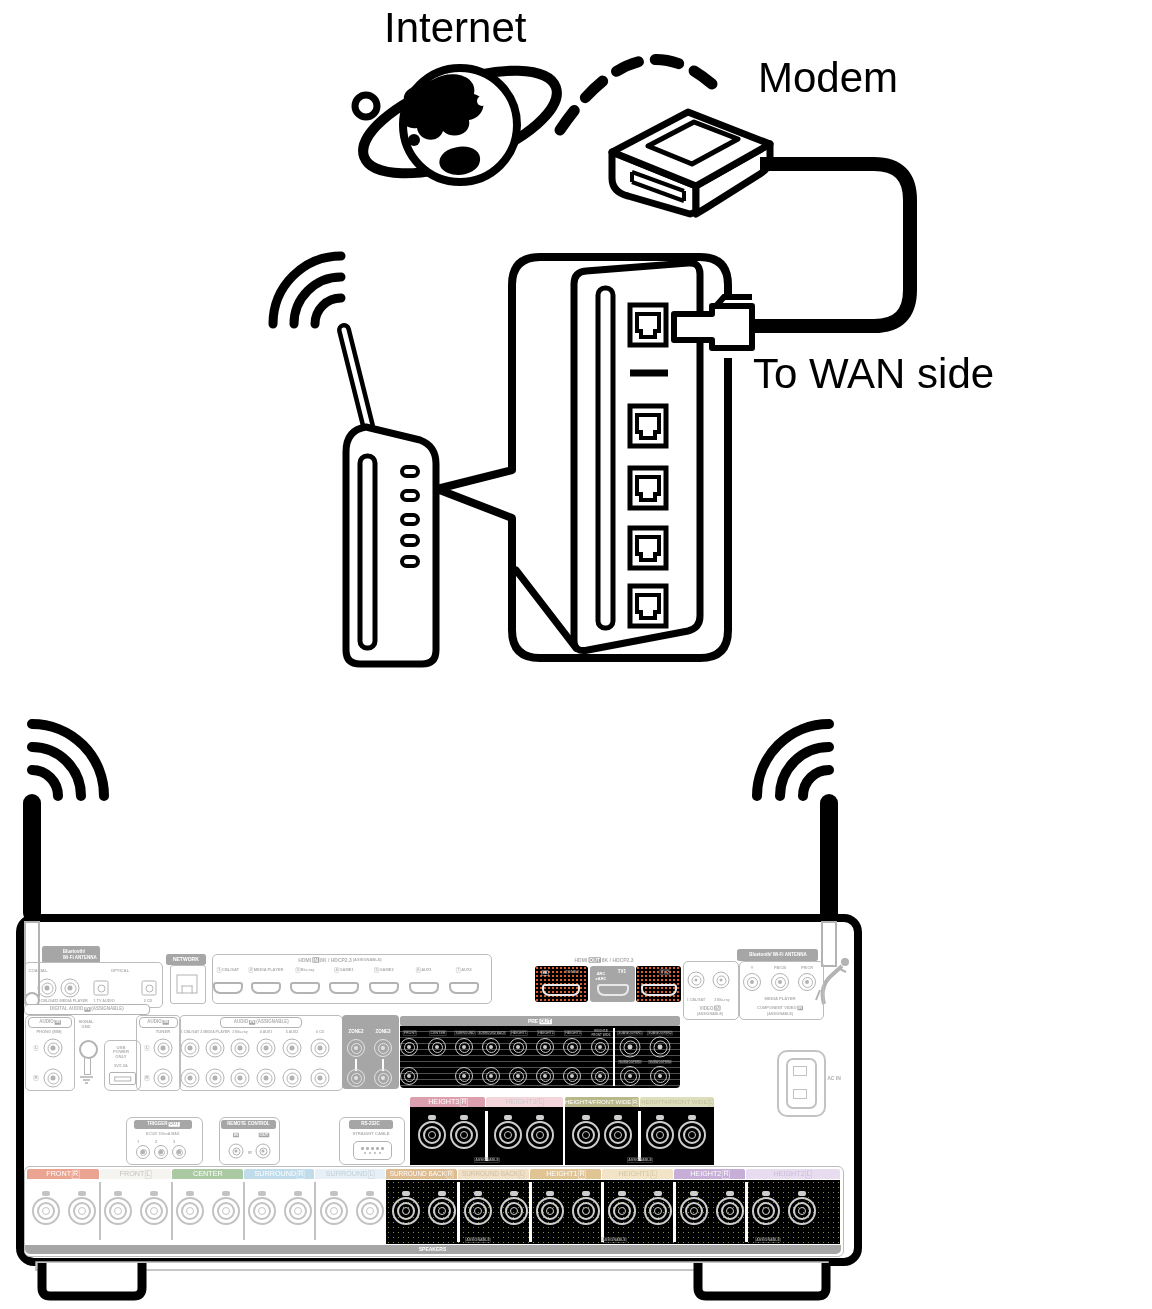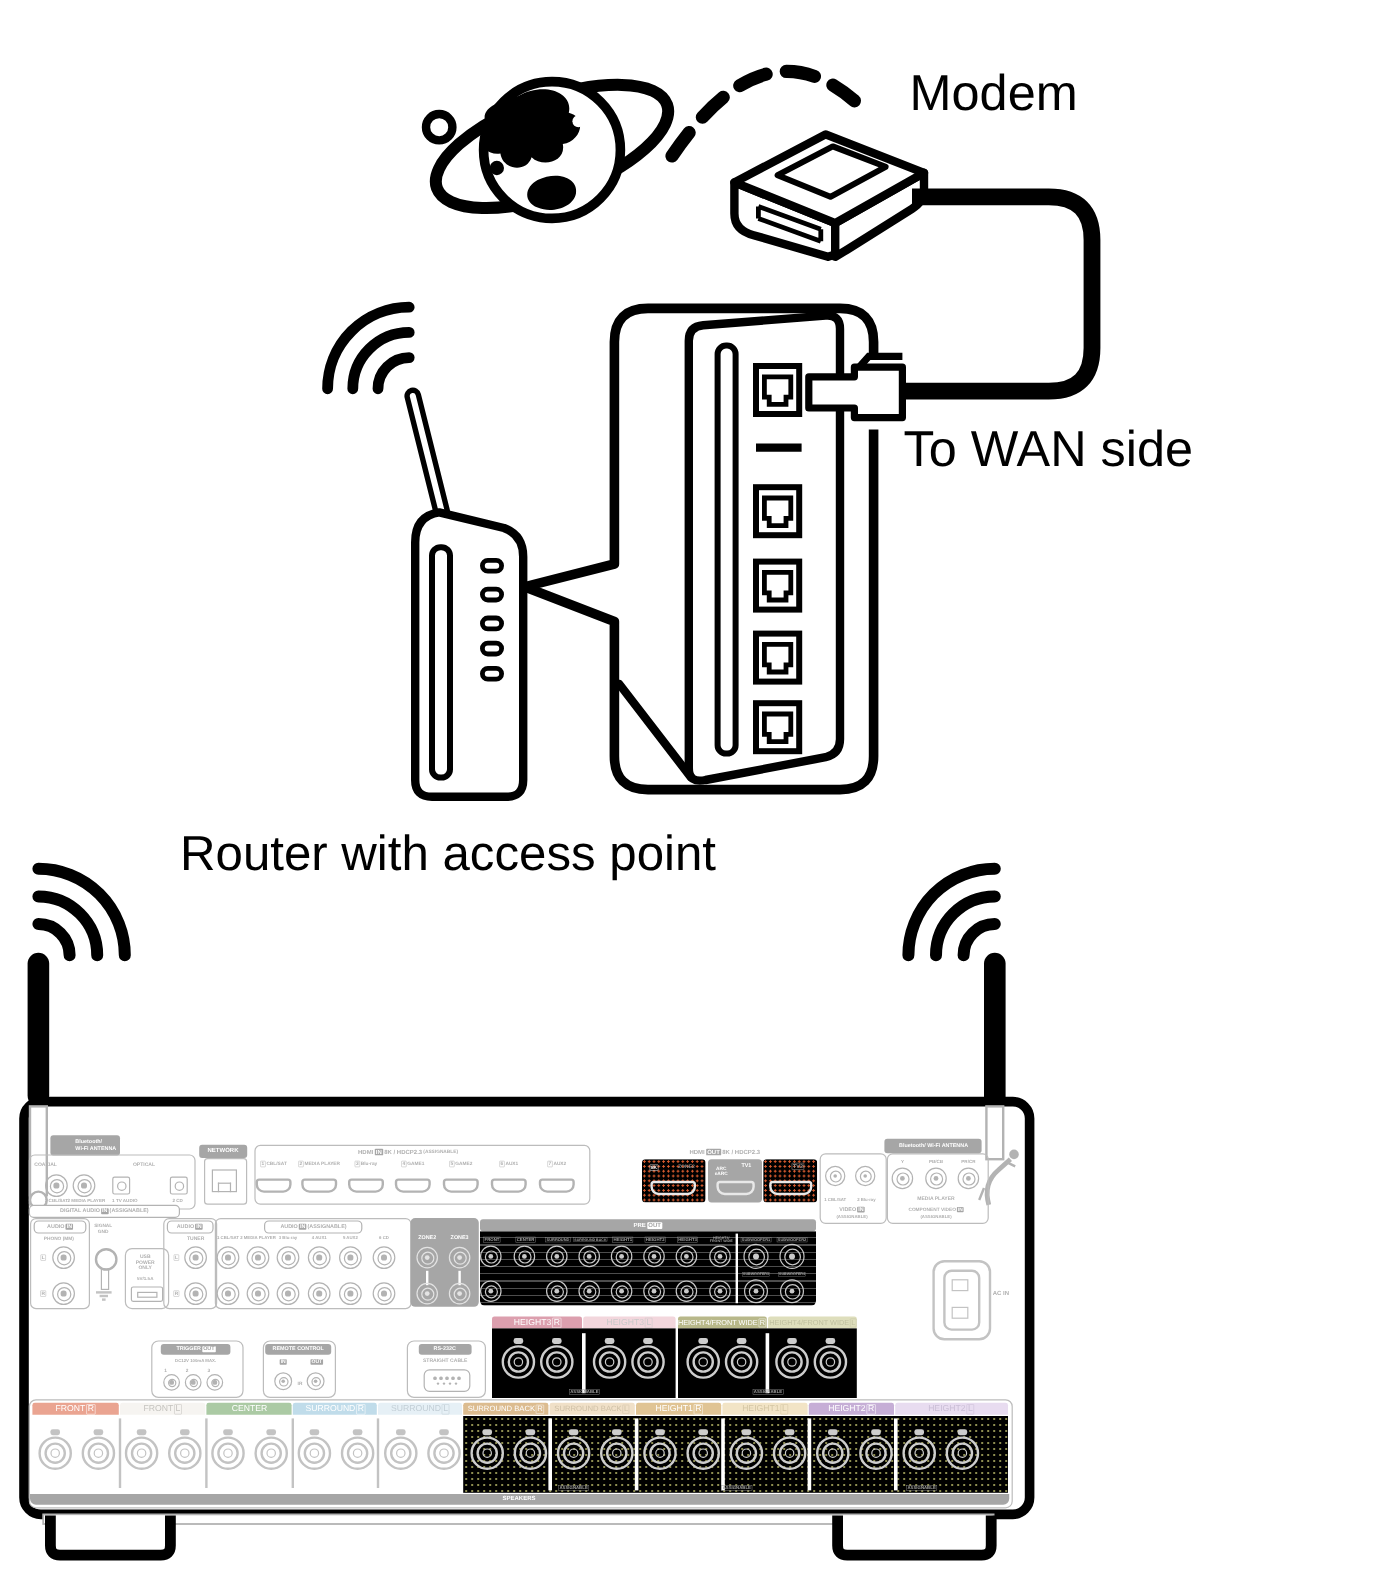--- a/index.html
+++ b/index.html
@@ -152,23 +152,23 @@
     </g>
     <rect x="822" y="922" width="14" height="44" fill="#fff" stroke="#b3b3b3" stroke-width="2"></rect>
     <g fill="none" stroke="#b3b3b3" stroke-width="4">
       <path d="M 824 1004 Q 819 986 832 975 L 842 966"></path>
       <circle cx="845" cy="962" r="4" fill="#b3b3b3" stroke="none"></circle>
       <path d="M 820 990 l -4 10 M 838 968 l 8 4" stroke-width="2"></path>
     </g>
   </g>
 </svg>
 
+<div class="cap" style="left:384px;top:4px">Internet</div>
 <div class="cap" style="left:753px;top:350px">To WAN side</div>
 <div class="cap" style="left:758px;top:54px">Modem</div>
-<div class="cap" style="left:150px;top:688px;font-size:41px">Router with access point</div>
 
 <div class="abs" style="left:0;top:0;width:1152px;height:1309px">
 
   <div class="pill" style="left:42px;top:946px;width:58px;height:17px;justify-content:flex-start">
     <span class="sc col" style="--s:.45;align-items:flex-start;transform-origin:center">
       <span>Bluetooth/</span>
           <span>Wi-Fi ANTENNA</span>
     </span>
   </div>
 

